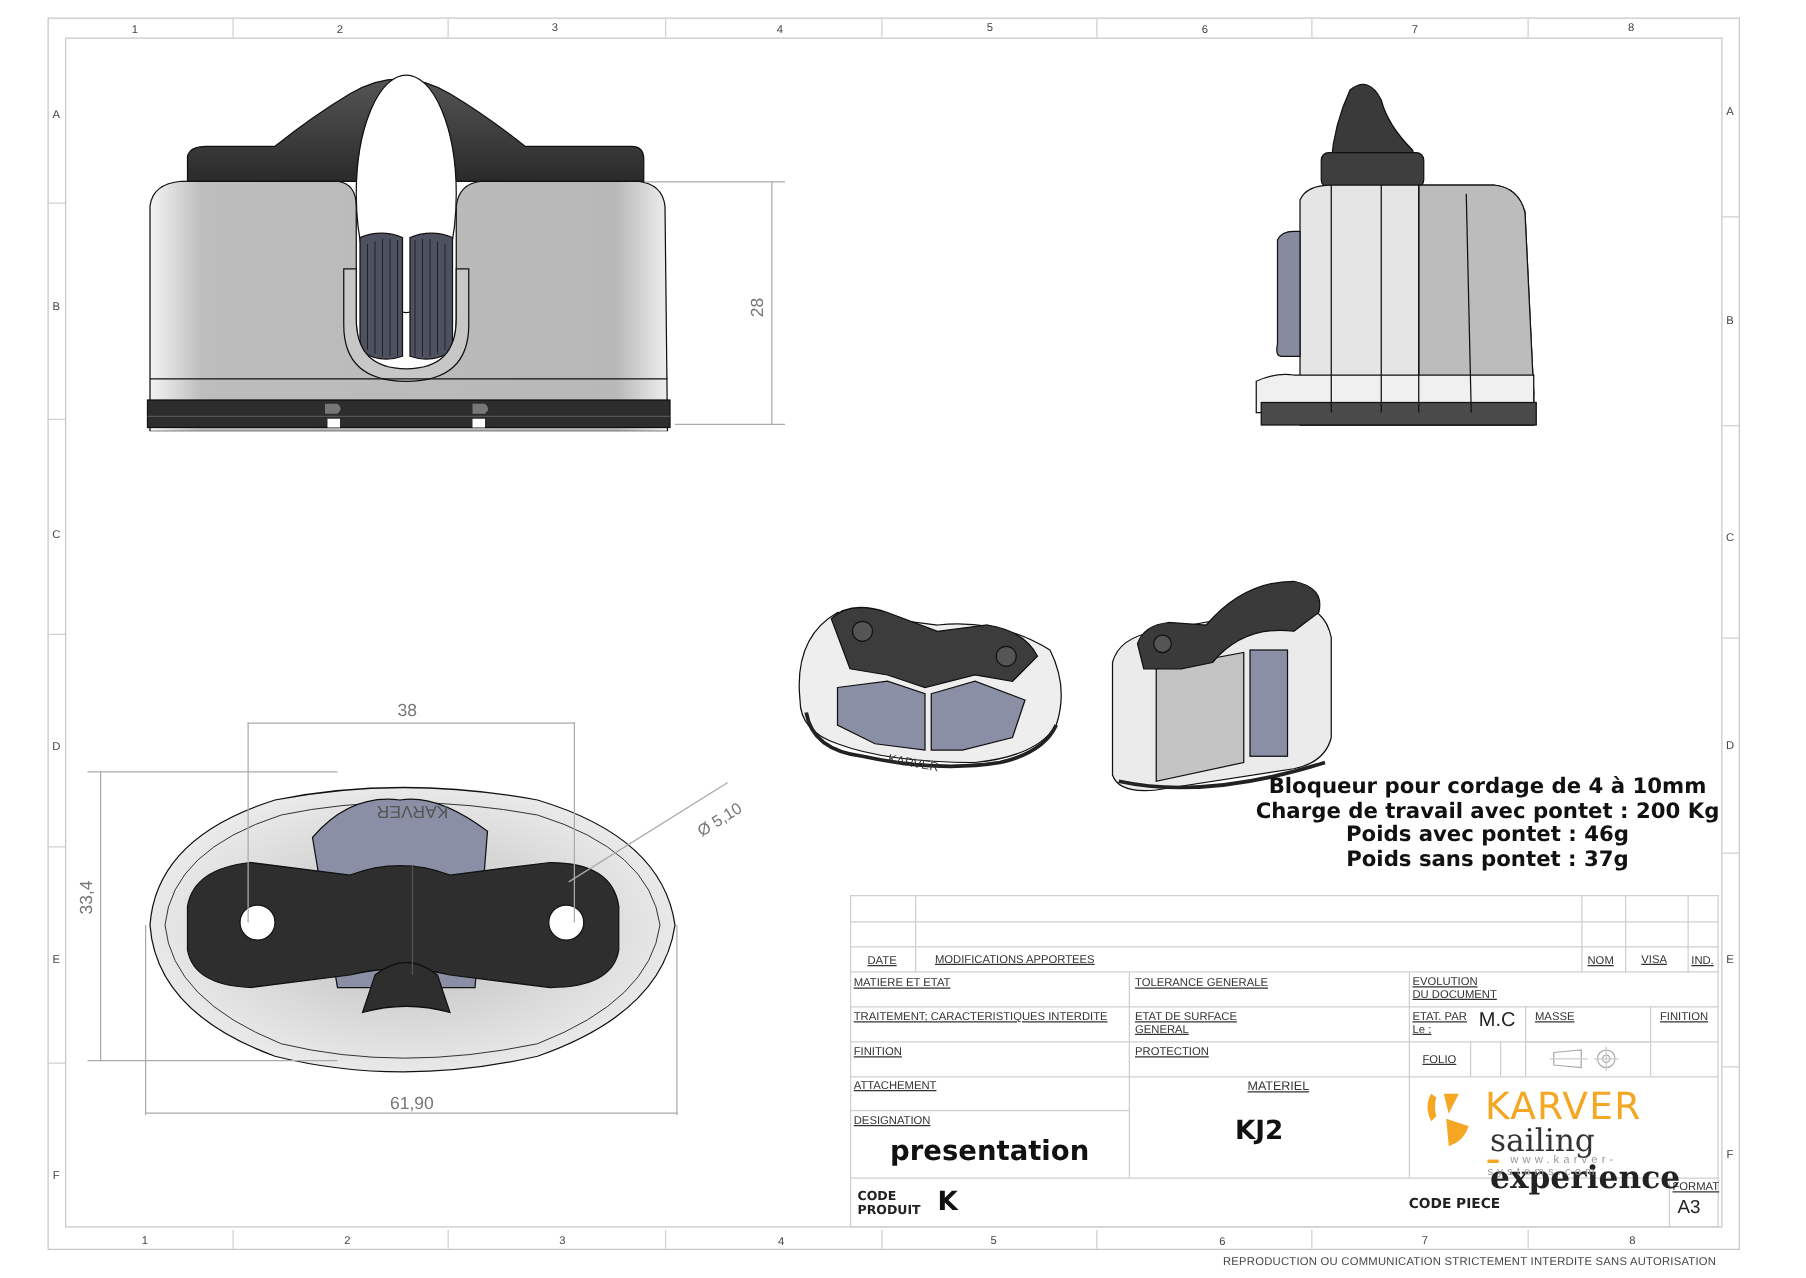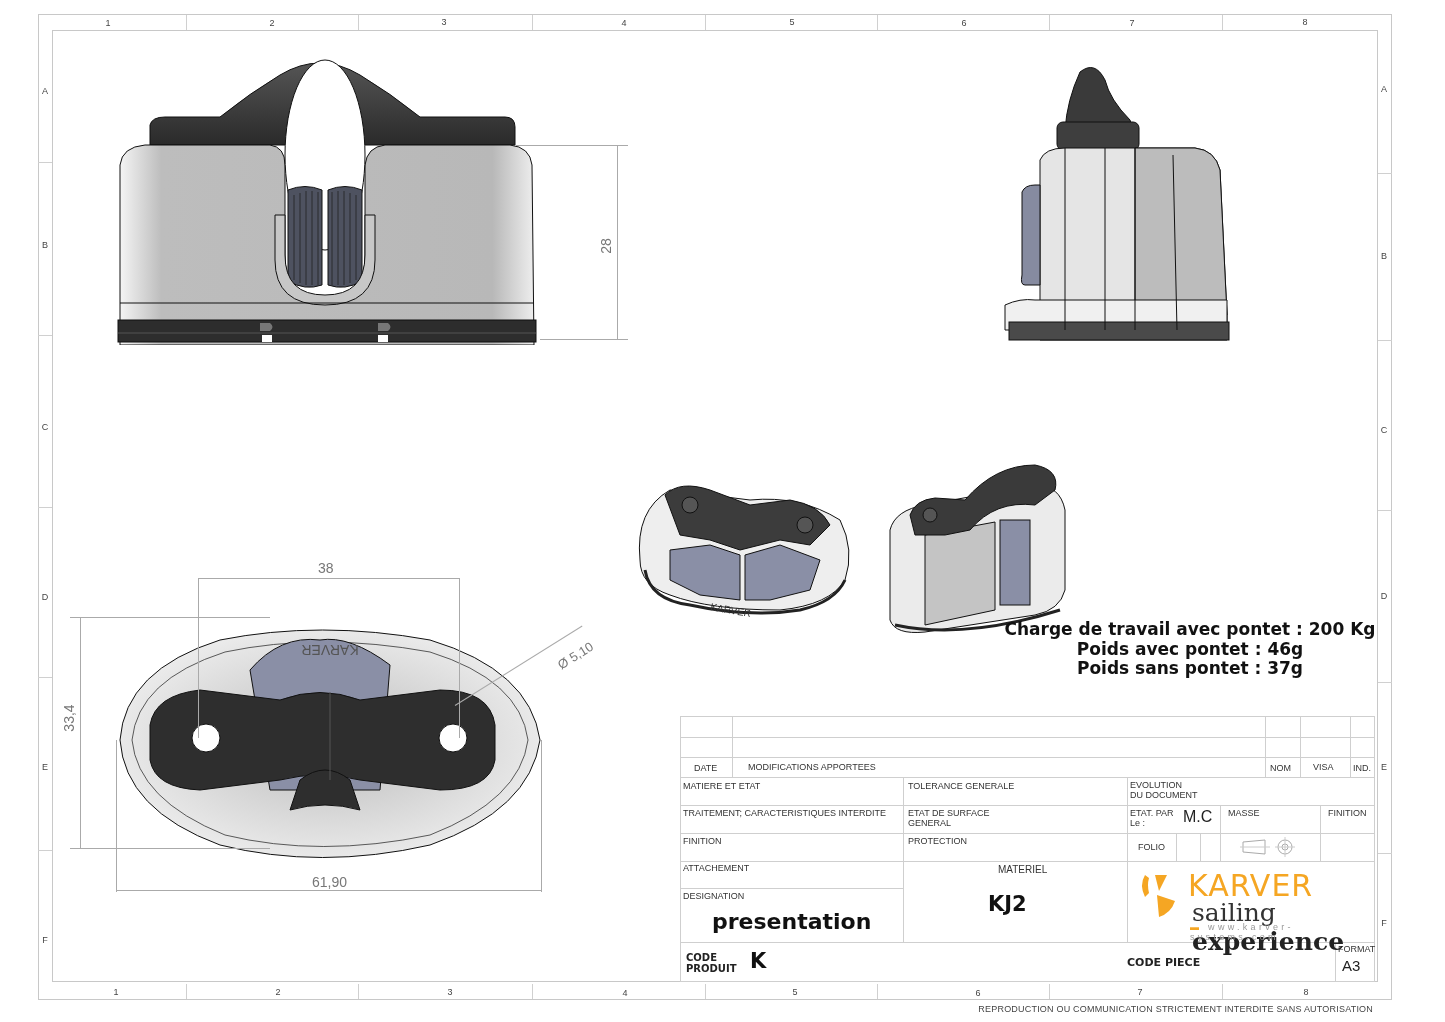--- a/index.html
+++ b/index.html
@@ -14,21 +14,21 @@
   .tick-v { position:absolute; width:14px; height:1px; background:#d0d0d0; }
   .footer-note { position:absolute; right:72px; top:1004px; font-size:9px; color:#444; letter-spacing:0.2px; }
 
   
   .specs { position:absolute; left:1000px; top:620px; width:380px; text-align:center; font-weight:bold; font-size:17px; line-height:19.5px; color:#111; font-family:"DejaVu Sans", sans-serif; }
   .specs div { white-space:nowrap; }
 
   
   .tb { position:absolute; left:680px; top:716px; width:695px; height:266px; }
   .tb .line { position:absolute; background:#cfcfcf; }
-  .tb .lbl { position:absolute; font-size:9px; color:#333; line-height:10px; white-space:nowrap; }
+  .tb .lbl { position:absolute; font-size:9px; color:#333; line-height:10px; white-space:nowrap;text-decoration:underline; }
   .tb .big { position:absolute; font-weight:bold; color:#111; font-family:"DejaVu Sans", sans-serif; }
 
   .dim-text { position:absolute; font-size:14px; color:#777; }
   .dim-line { position:absolute; background:#aaa; }
   .karver-word { position:absolute; font-size:30px; color:#f5a623; letter-spacing:1px; font-family:"DejaVu Sans", sans-serif; }
   .sailing { position:absolute; font-size:25px; color:#333; font-family:"DejaVu Serif", serif; }
   .sailing b { color:#222; }
   .website { position:absolute; font-size:9px; color:#999; letter-spacing:3.3px; }
 </style>
 </head>
@@ -225,20 +225,21 @@
   <div class="dim-line" style="left:116px;top:890px;width:426px;height:1px"></div>
   <div class="dim-line" style="left:116px;top:740px;width:1px;height:152px"></div>
   <div class="dim-line" style="left:541px;top:740px;width:1px;height:152px"></div>
   <div class="dim-text" style="left:312px;top:874px">61,90</div>
 
   <div class="dim-line" style="left:455px;top:705px;width:150px;height:1px;transform:rotate(-32deg);transform-origin:left center"></div>
   <div class="dim-text" style="left:556px;top:648px;transform:rotate(-32deg);font-size:13px">Ø 5,10</div>
 </div>
 
 <div class="specs">
+  <div>Bloqueur pour cordage de 4 à 10mm</div>
   <div>Charge de travail avec pontet : 200 Kg</div>
   <div>Poids avec pontet : 46g</div>
   <div>Poids sans pontet : 37g</div>
 </div>
 
 <div class="tb">
 
   <div class="line" style="left:0;top:0;width:695px;height:1px"></div>
   <div class="line" style="left:0;top:0;width:1px;height:266px"></div>
   <div class="line" style="left:694px;top:0;width:1px;height:266px"></div>

